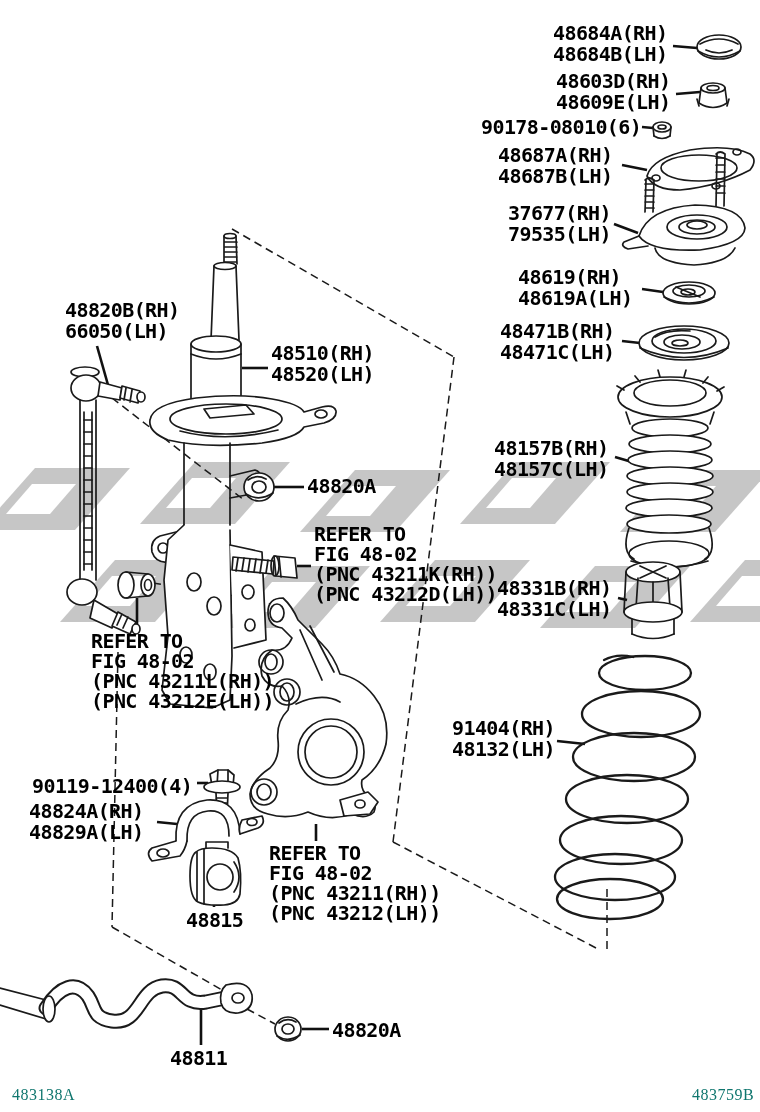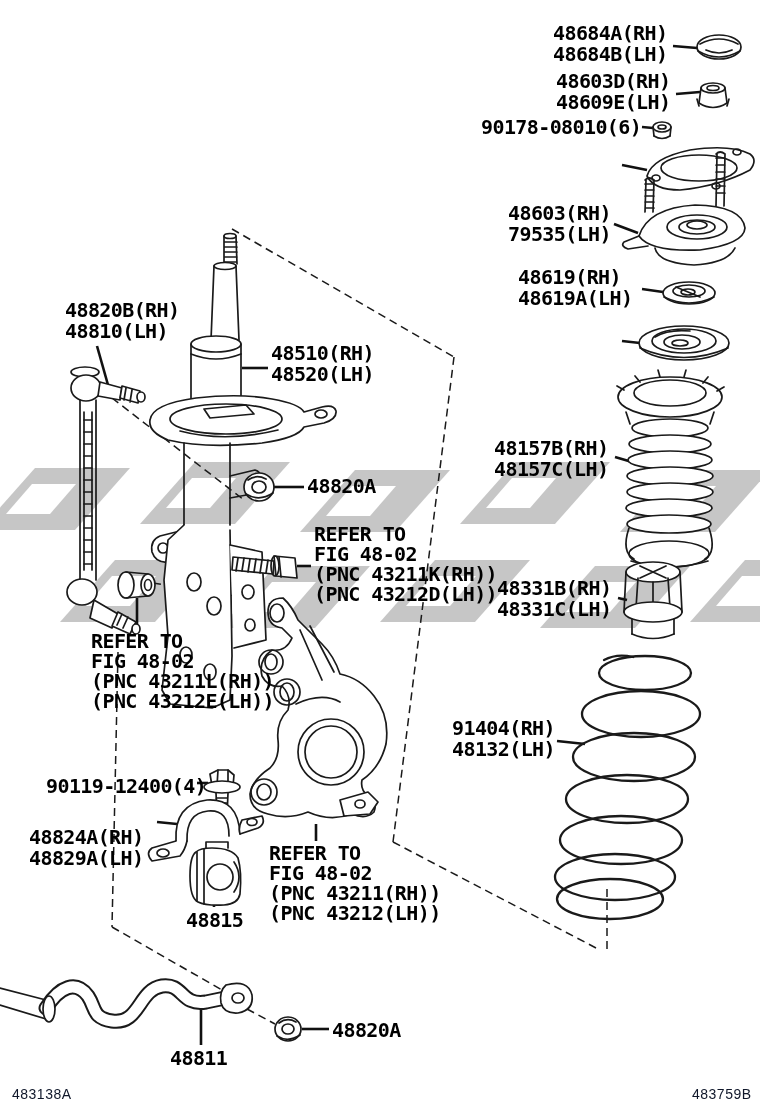--- a/index.html
+++ b/index.html
@@ -7,22 +7,22 @@
     position:relative;width:760px;height:1112px;background:#ffffff;
     overflow:hidden;font-family:"DejaVu Sans Mono",monospace;
   }
   #art{position:absolute;left:0;top:0;}
   .lbl{
     position:absolute;font-family:"DejaVu Sans Mono",monospace;font-weight:bold;
     font-size:20px;line-height:21px;color:#000;white-space:nowrap;letter-spacing:-0.6px;
   }
   .refer{font-size:20px;line-height:20px;}
   .code{
-    position:absolute;font-family:Liberation Sans, sans-serif;
-    font-size:14px;color:#0f172a;letter-spacing:0.5px;
+    position:absolute;font-family:Liberation Serif, serif;
+    font-size:16px;color:#0f766e;letter-spacing:0.5px;
   }
 </style>
 </head>
 <body>
 
 <div id="canvas">
 
 <svg id="art" width="760" height="1112" viewBox="0 0 760 1112">
   <defs>
     <g id="wm-glyph">
@@ -311,50 +311,58 @@
 
   <div class="lbl" style="left:556px;top:71px">
     <div>48603D(RH)</div>
     <div>48609E(LH)</div>
   </div>
 
   <div class="lbl" style="left:481px;top:117px">
     <div>90178-08010(6)</div>
   </div>
 
+  <div class="lbl" style="left:498px;top:145px">
+    <div>48687A(RH)</div>
+    <div>48687B(LH)</div>
+  </div>
 
   <div class="lbl" style="left:508px;top:203px">
-    <div>48603(RH)</div>
+    <div>37677(RH)</div>
     <div>79535(LH)</div>
   </div>
 
   <div class="lbl" style="left:518px;top:267px">
     <div>48619(RH)</div>
     <div>48619A(LH)</div>
   </div>
 
+  <div class="lbl" style="left:500px;top:321px">
+    <div>48471B(RH)</div>
+    <div>48471C(LH)</div>
+  </div>
 
   <div class="lbl" style="left:494px;top:438px">
     <div>48157B(RH)</div>
     <div>48157C(LH)</div>
   </div>
 
   <div class="lbl" style="left:497px;top:578px">
     <div>48331B(RH)</div>
     <div>48331C(LH)</div>
   </div>
 
   <div class="lbl" style="left:452px;top:718px">
     <div>91404(RH)</div>
     <div>48132(LH)</div>
   </div>
 
   <div class="lbl" style="left:65px;top:300px">
     <div>48820B(RH)</div>
-    <div>48810(LH)</div>
+    <div>66050(LH)</div>
   </div>
 
   <div class="lbl" style="left:271px;top:343px">
     <div>48510(RH)</div>
     <div>48520(LH)</div>
   </div>
 
   <div class="lbl" style="left:307px;top:476px">
     <div>48820A</div>
   </div>
@@ -373,25 +381,25 @@
     <div>(PNC 43212E(LH))</div>
   </div>
 
   <div class="lbl refer" style="left:269px;top:843px">
     <div>REFER TO</div>
     <div>FIG 48-02</div>
     <div>(PNC 43211(RH))</div>
     <div>(PNC 43212(LH))</div>
   </div>
 
-  <div class="lbl" style="left:46px;top:776px">
+  <div class="lbl" style="left:32px;top:776px">
     <div>90119-12400(4)</div>
   </div>
 
-  <div class="lbl" style="left:29px;top:827px">
+  <div class="lbl" style="left:29px;top:801px">
     <div>48824A(RH)</div>
     <div>48829A(LH)</div>
   </div>
 
   <div class="lbl" style="left:186px;top:910px">
     <div>48815</div>
   </div>
 
   <div class="lbl" style="left:332px;top:1020px">
     <div>48820A</div>

